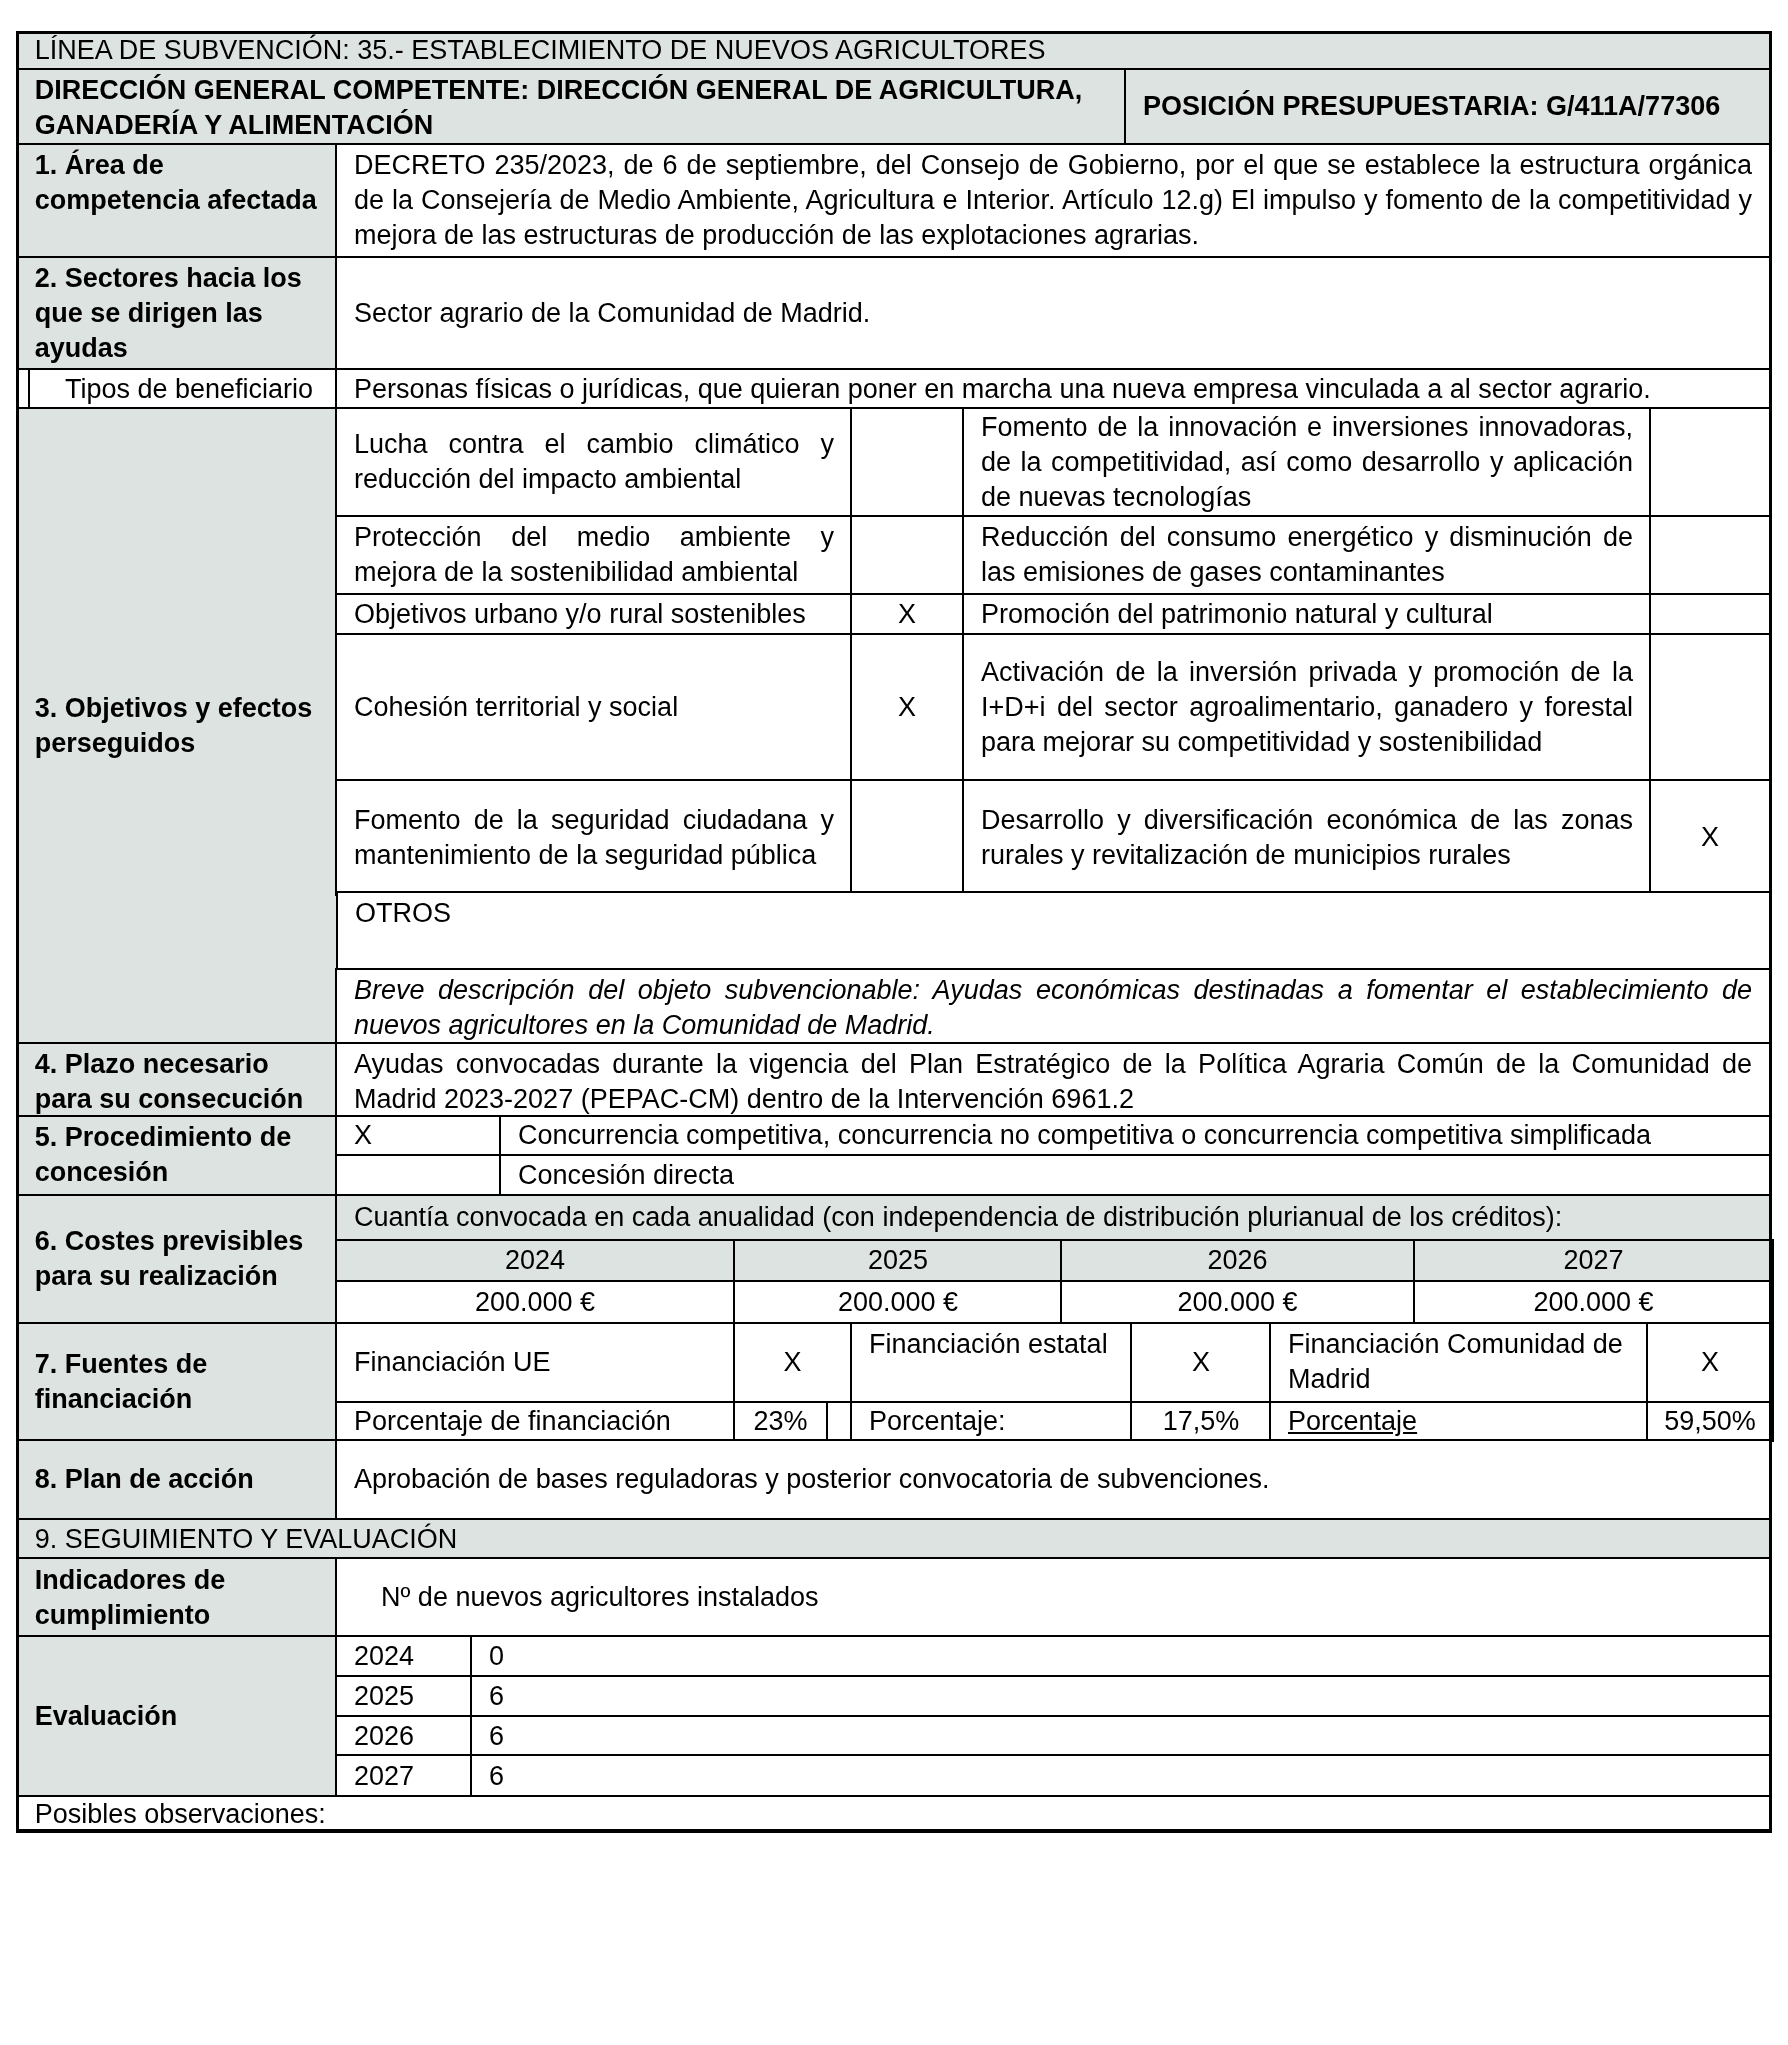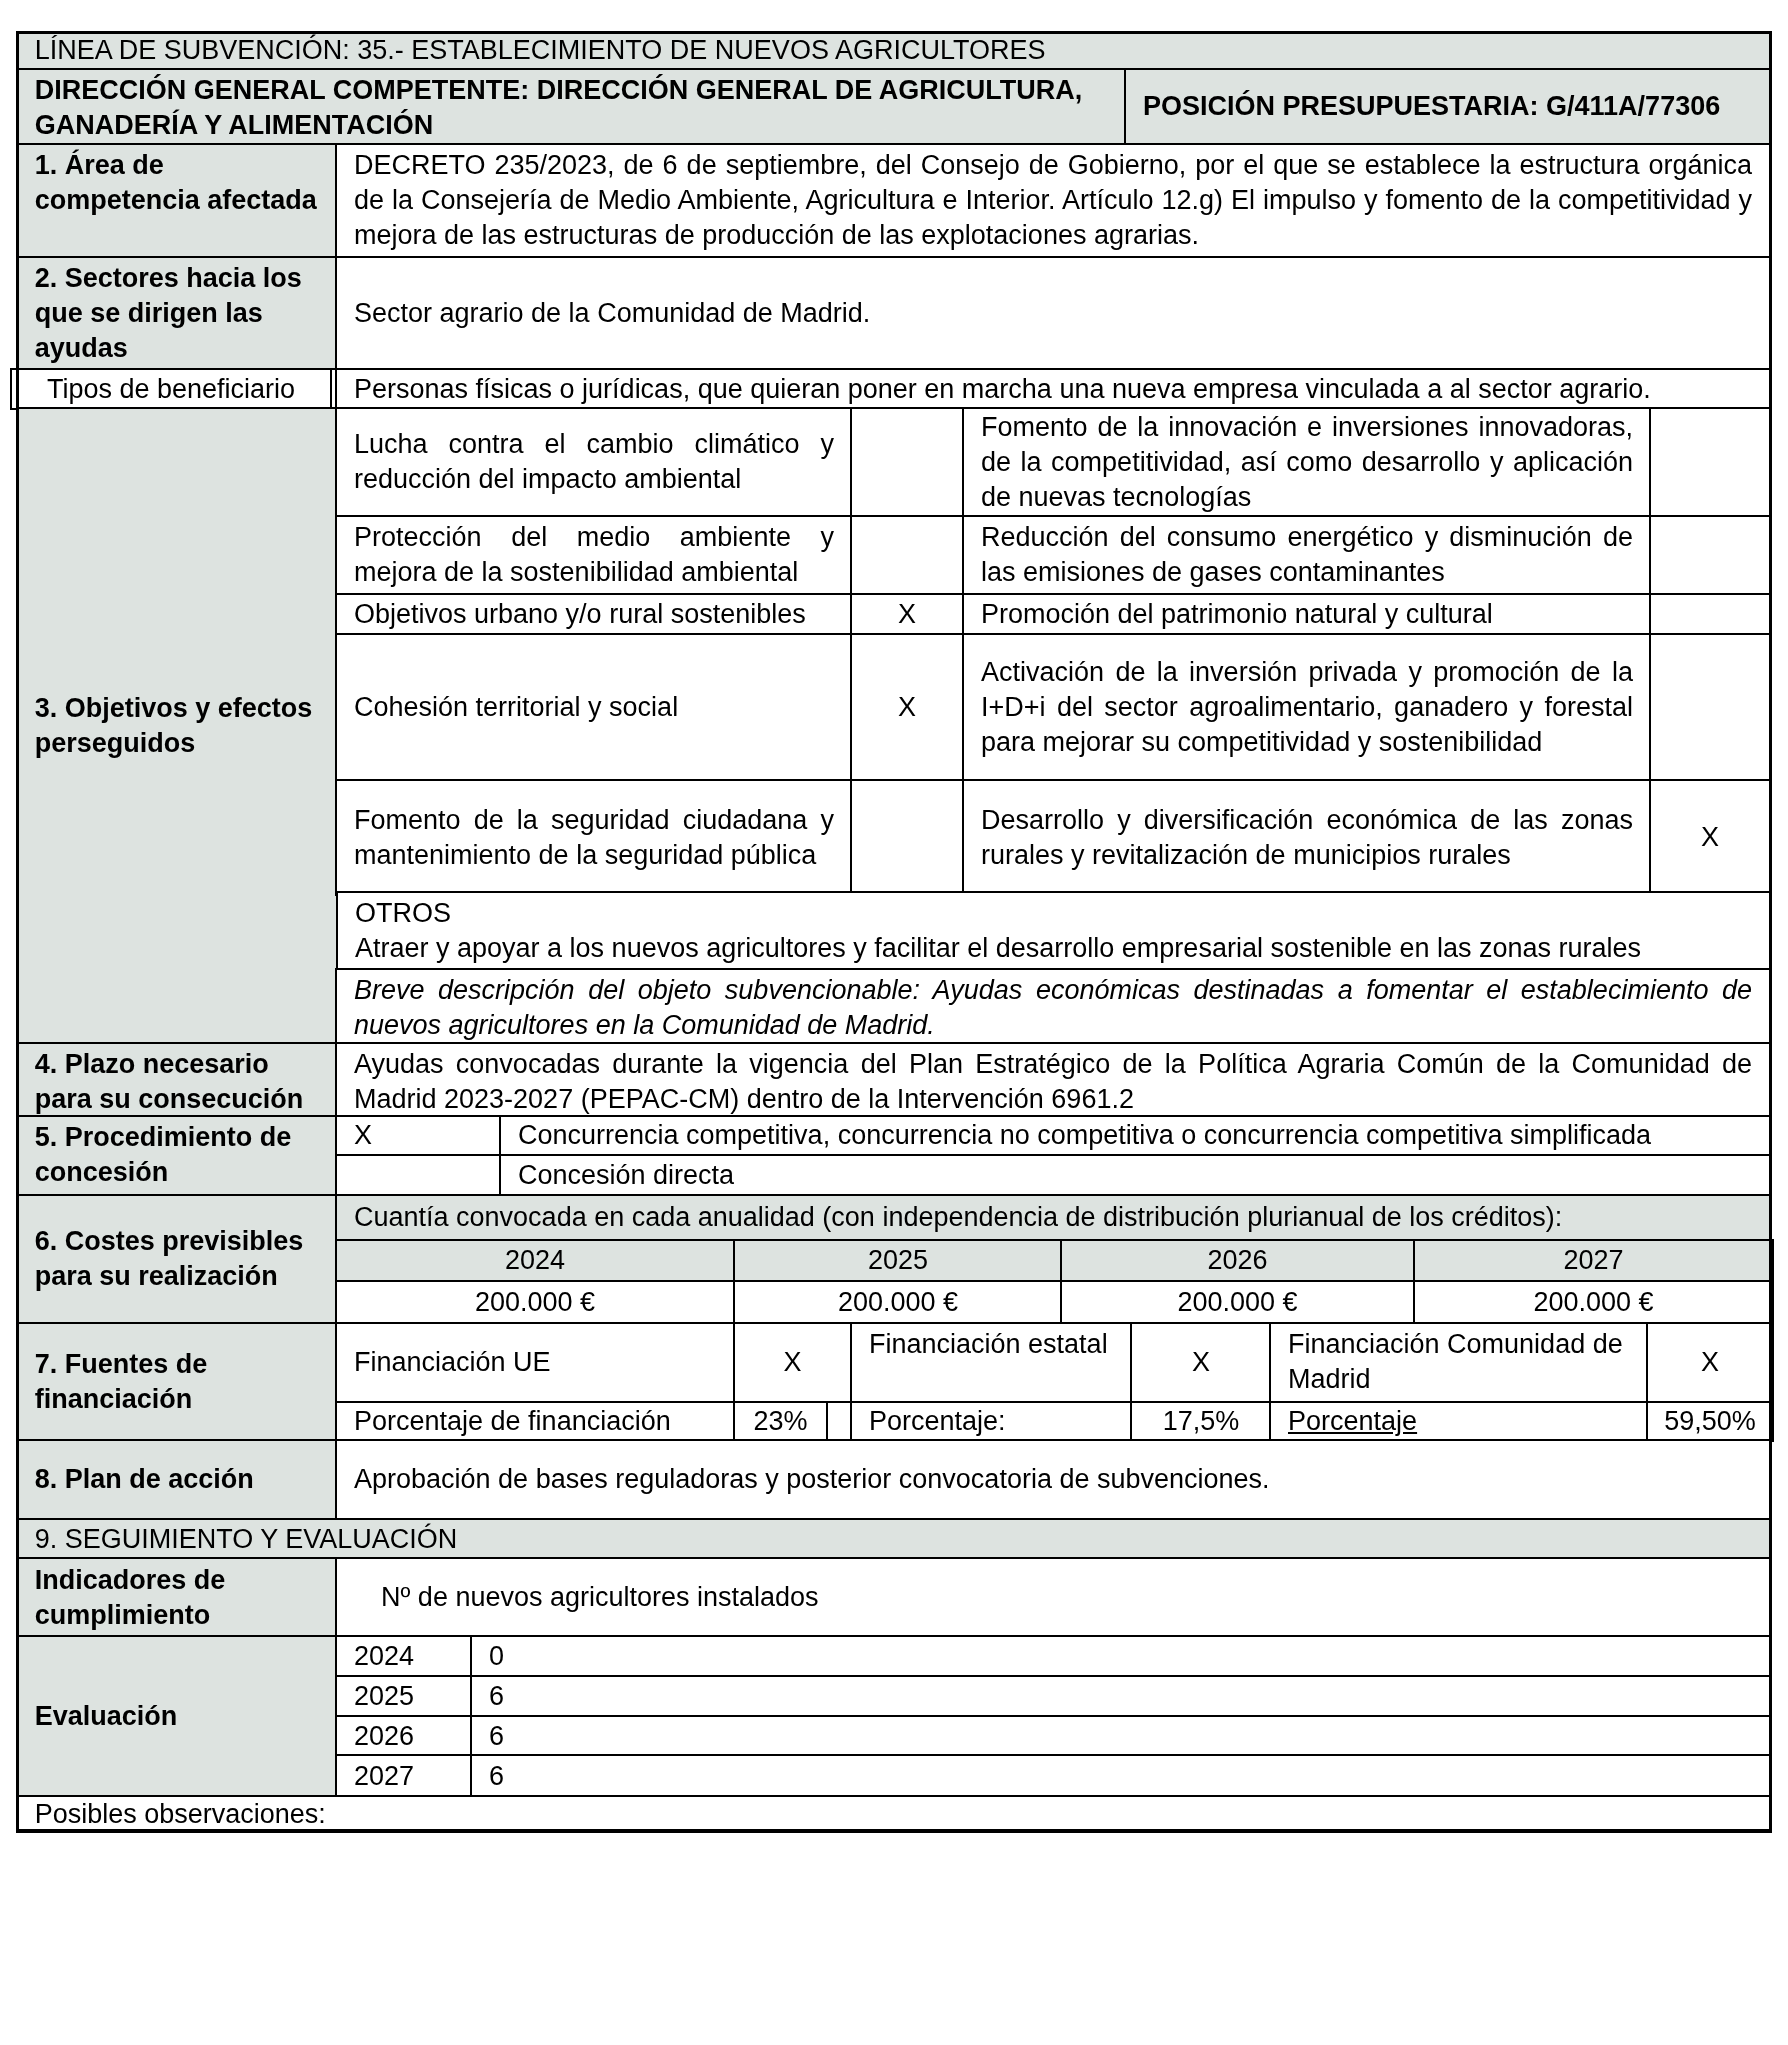--- a/index.html
+++ b/index.html
@@ -33,21 +33,21 @@
     <span class="txt">DECRETO 235/2023, de 6 de septiembre, del Consejo de Gobierno, por el que se establece la estructura orgánica de la Consejería de Medio Ambiente, Agricultura e Interior. Artículo 12.g) El impulso y fomento de la competitividad y mejora de las estructuras de producción de las explotaciones agrarias.</span>
   </div>
 
 <div class="c g b" style="left:15.7px;top:256px;width:322px;height:114px;">
     <span class="txt">2. Sectores hacia los que se dirigen las ayudas</span>
   </div>
 <div class="c" style="left:335px;top:256px;width:1436px;height:114px;">
     <span class="txt">Sector agrario de la Comunidad de Madrid.</span>
   </div>
 
-<div class="c ctr" style="left:10px;top:368px;width:322px;height:42px;">
+<div class="c ctr" style="left:28px;top:368px;width:322px;height:42px;">
     <span>Tipos de beneficiario</span>
   </div>
 <div class="c" style="left:335px;top:368px;width:1436px;height:42px;">
     <span class="txt">Personas físicas o jurídicas, que quieran poner en marcha una nueva empresa vinculada a al sector agrario.</span>
   </div>
 
 <div class="c g b" style="left:15.7px;top:407px;width:322px;height:637px;">
     <span class="txt">3. Objetivos y efectos perseguidos</span>
   </div>
 <div id="s3rows">
@@ -106,21 +106,21 @@
       <span></span>
     </div>
     <div class="c just" style="left: 962px; top: 779px; width: 690px; height: 117px;">
       <span class="txt">Desarrollo y diversificación económica de las zonas rurales y revitalización de municipios rurales</span>
     </div>
     <div class="c ctr" style="left: 1649px; top: 779px; width: 122px; height: 117px;">
       <span>X</span>
     </div>
   </div>
 <div class="c top" style="left:336px;top:891px;width:1436px;height:79px;">
-  <span class="txt"><span>OTROS</span><br><span>Atraer y apoyar a los nuevos agricultores y facilitar el desarrollo empresarial sostenible en las zonas rurales</span></span>
+  <span class="txt"><span>OTROS</span><br></span>
 </div>
 <div class="c top just" style="left:335px;top:968px;width:1436px;height:77px;font-style:italic;">
     <span class="txt">Breve descripción del objeto subvencionable: Ayudas económicas destinadas a fomentar el establecimiento de nuevos agricultores en la Comunidad de Madrid.</span>
   </div>
 
 <div class="c g b top" style="left:15.7px;top:1042px;width:322px;height:75px;">
     <span class="txt">4. Plazo necesario para su consecución</span>
   </div>
 <div class="c top just" style="left:335px;top:1042px;width:1436px;height:75px;">
     <span class="txt">Ayudas convocadas durante la vigencia del Plan Estratégico de la Política Agraria Común de la Comunidad de Madrid 2023-2027 (PEPAC-CM) dentro de la Intervención 6961.2</span>

